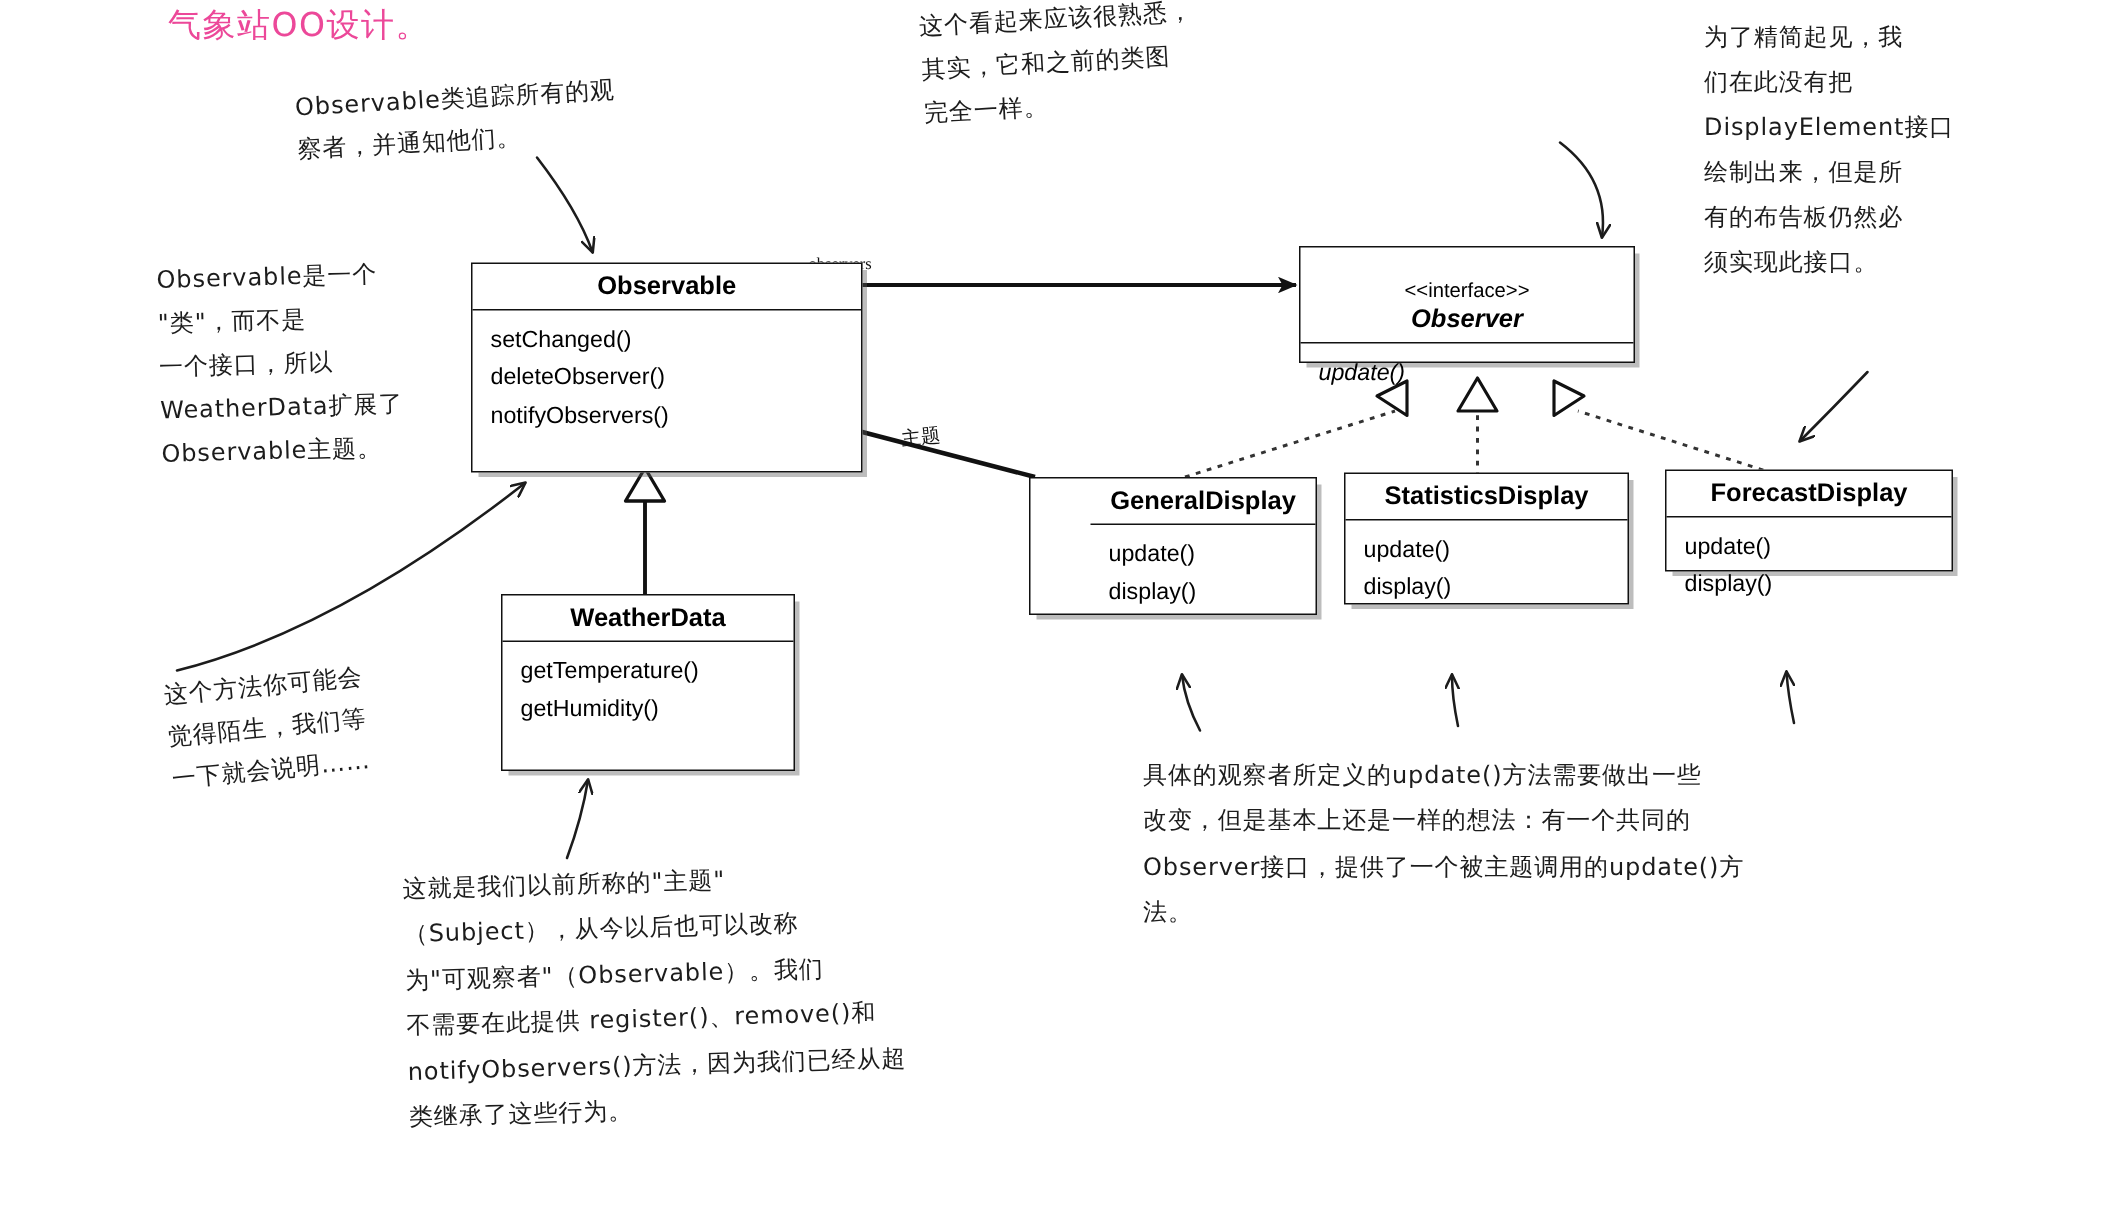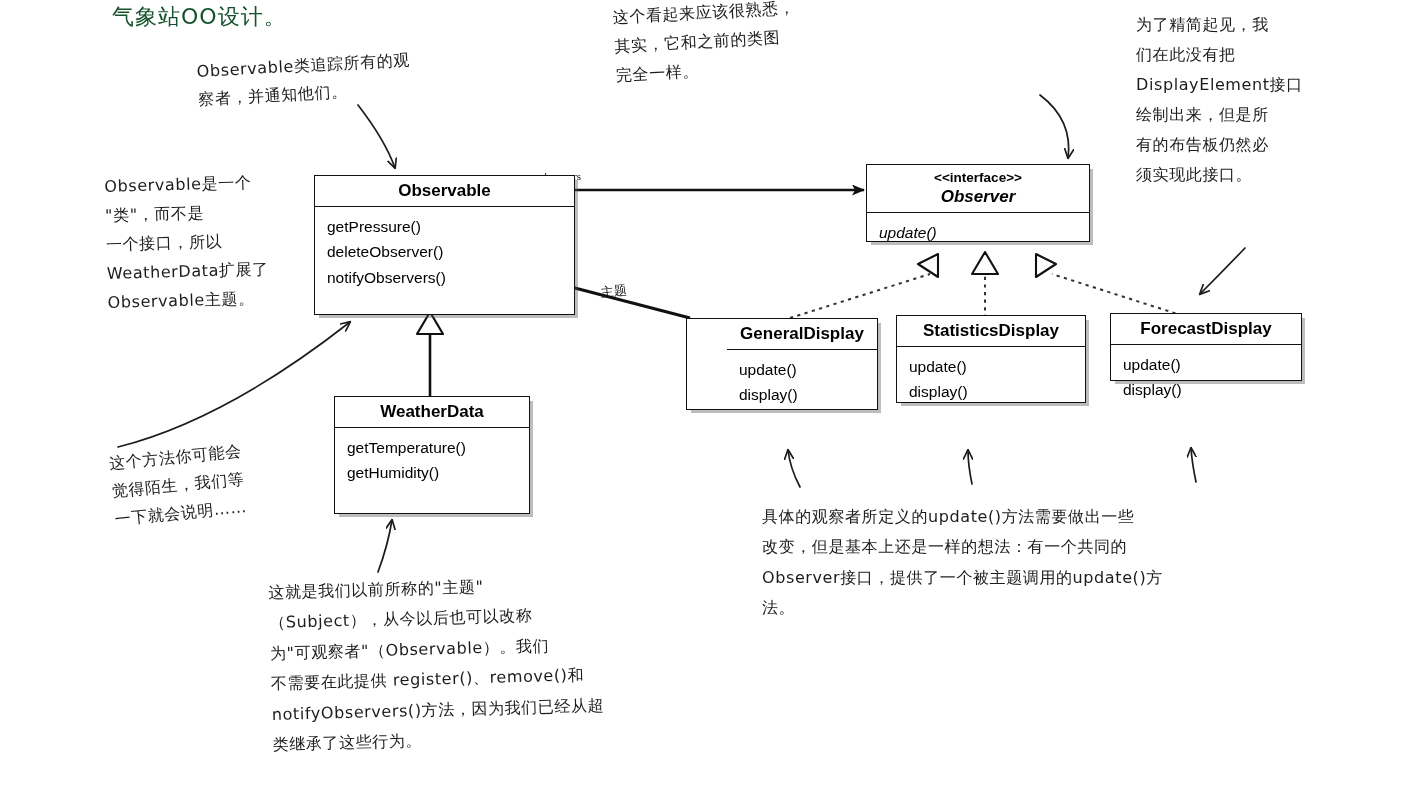--- a/index.html
+++ b/index.html
@@ -18,21 +18,21 @@
   }
 
   
   .page-title {
     position: absolute;
     left: 112px;
     top: 2px;
     font-family: "DejaVu Sans", sans-serif;
     font-size: 22px;
     letter-spacing: 1px;
-    color: #14532d;
+    color: #ec4899;
     white-space: nowrap;
   }
 
   
   .note {
     position: absolute;
     font-family: "DejaVu Sans", sans-serif;
     color: #1c1c1c;
     white-space: pre-wrap;
     line-height: 1.62;
@@ -55,23 +55,24 @@
     text-align: center;
     font-weight: bold;
     font-size: 17px;
     padding: 5px 4px 6px;
     border-bottom: 1.6px solid #111;
     line-height: 1.12;
     white-space: nowrap;
   }
   .uml-head .stereo {
     display: block;
-    font-weight: bold;
+    font-weight: normal;
     font-size: 13.5px;
     line-height: 1.25;
+    margin-top: 16px;
   }
   .uml-head.italic-name .cname {
     font-style: italic;
   }
   .uml-body {
     padding: 7px 0 7px 12px;
   }
   .uml-op {
     font-size: 15.5px;
     line-height: 1.63;
@@ -161,21 +162,21 @@
     <path d="M1196,482 Q1192,463 1191,448" marker-end="url(#penArrow)"></path>
   </g>
 </svg>
 
 <div class="edge-label" style="left:539px; top:170px;">observers</div>
 <div class="edge-label cjk" style="left:600px; top:284px;">主题</div>
 
 <div class="uml-box" style="left:314px; top:175px; width:261px; height:140px;">
   <div class="uml-head">Observable</div>
   <div class="uml-body">
-    <div class="uml-op">getPressure()</div>
+    <div class="uml-op">setChanged()</div>
     <div class="uml-op">deleteObserver()</div>
     <div class="uml-op">notifyObservers()</div>
   </div>
 </div>
 
 <div class="uml-box" style="left:866px; top:164px; width:224px; height:78px;">
   <div class="uml-head italic-name">
     <span class="stereo">&lt;&lt;interface&gt;&gt;</span>
     <span class="cname">Observer</span>
   </div>

